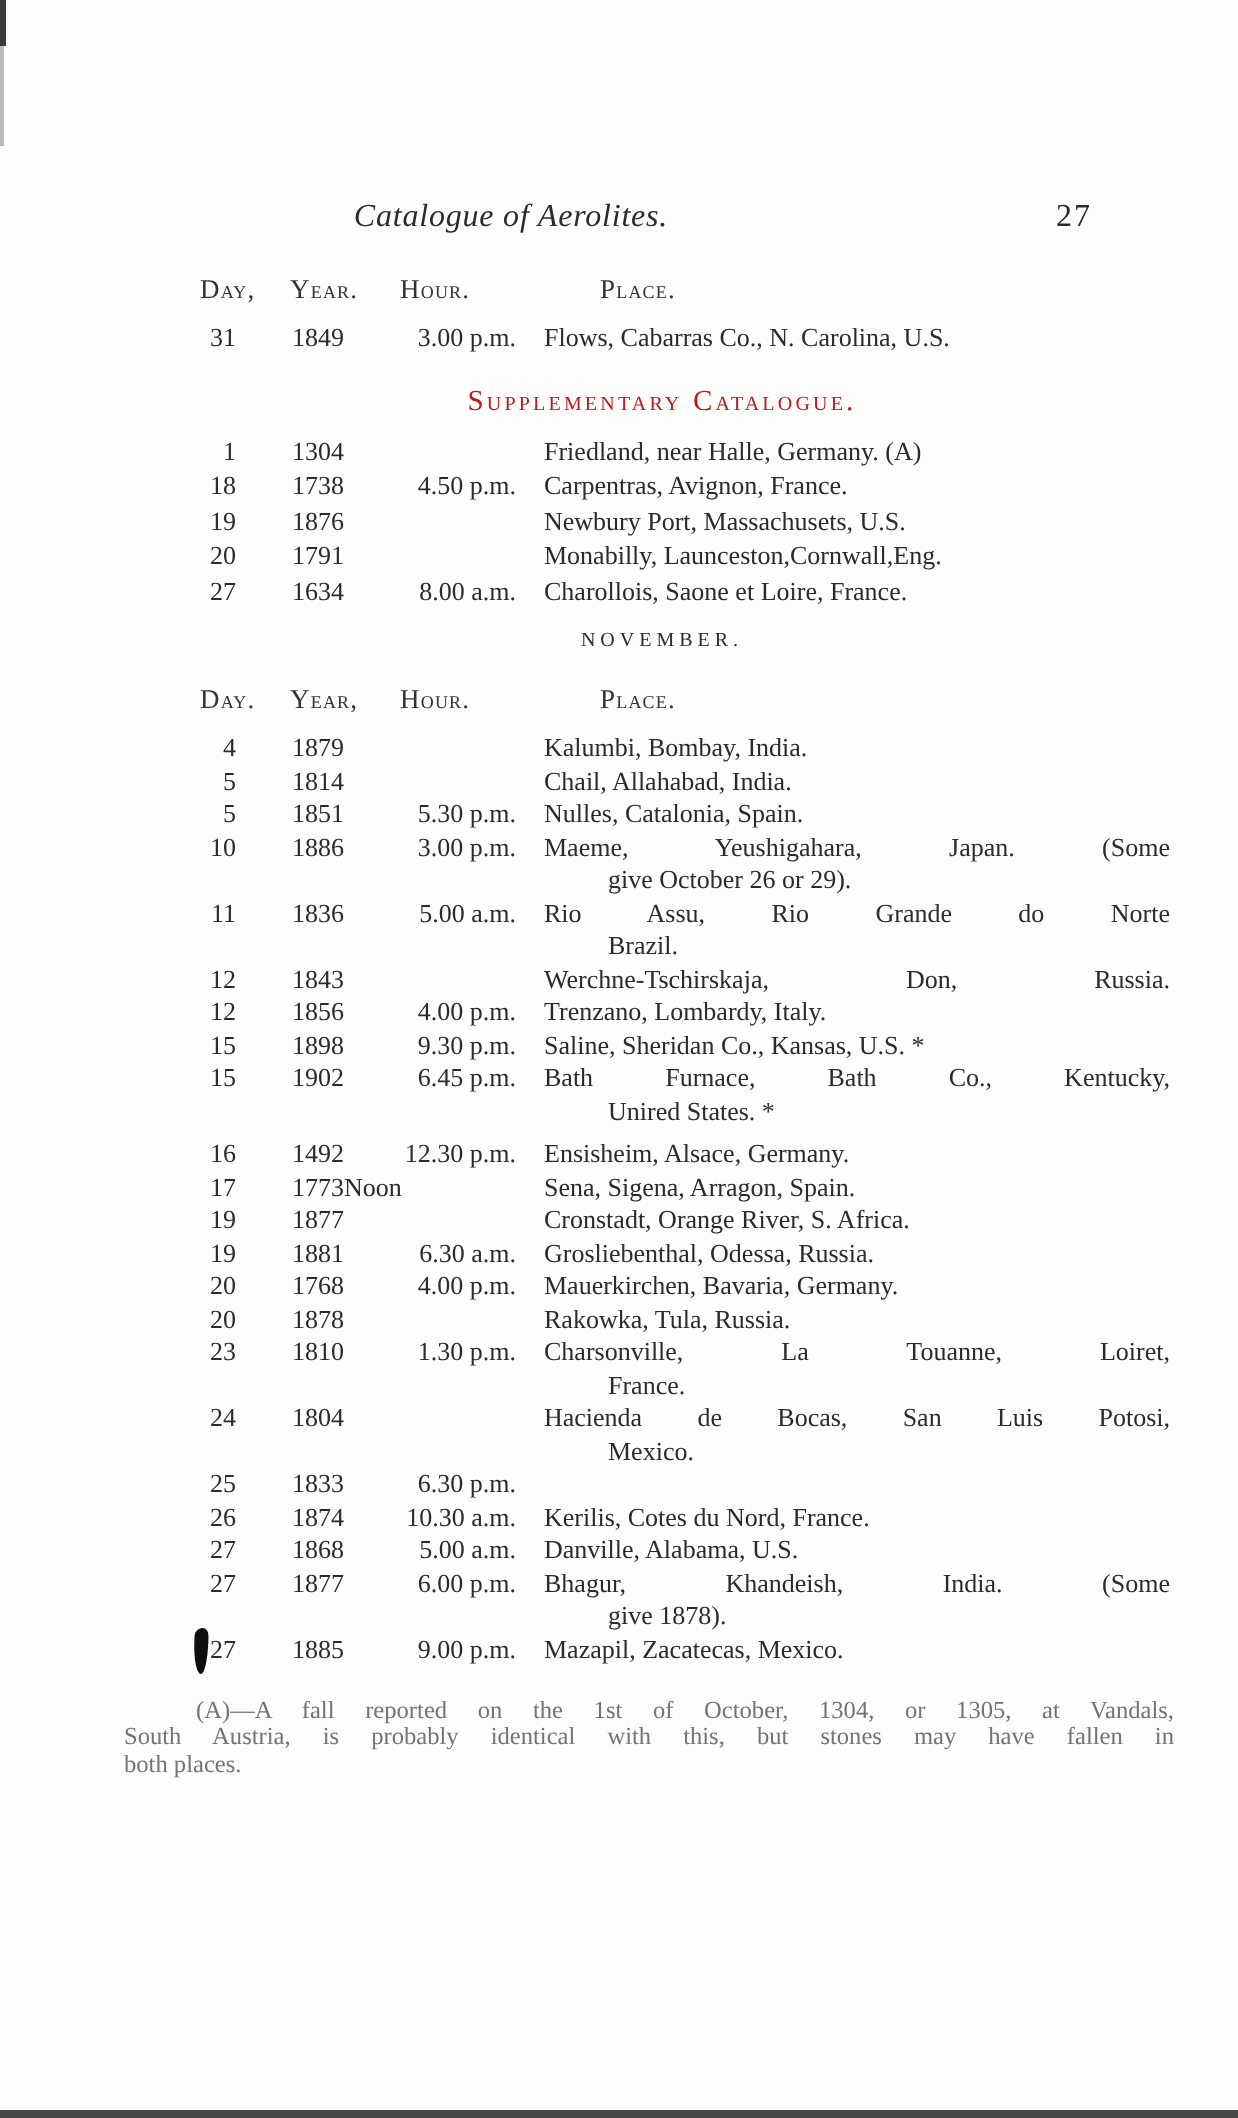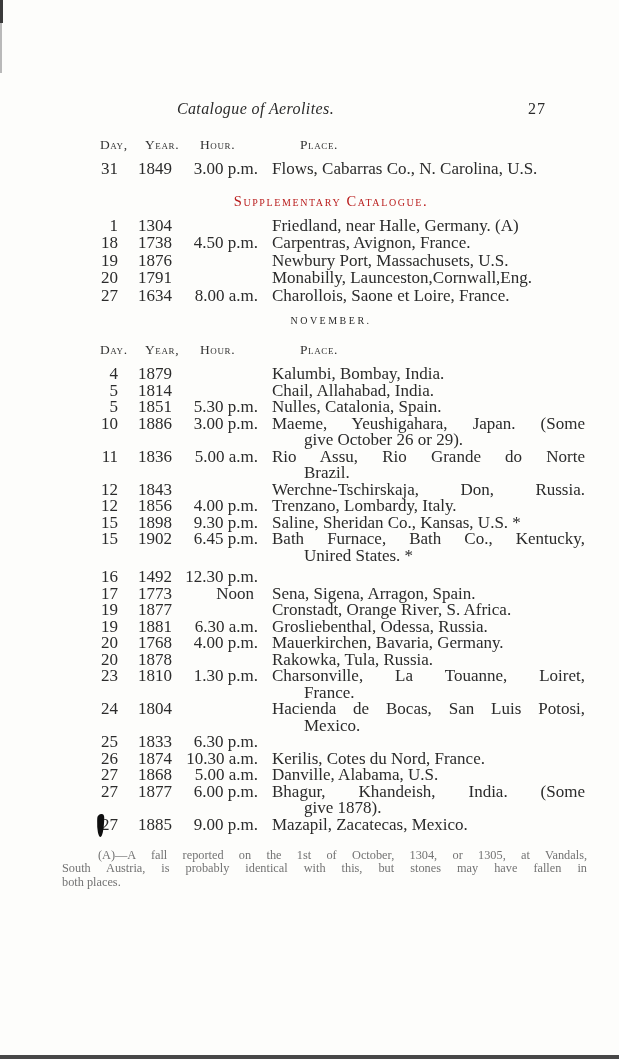--- a/index.html
+++ b/index.html
@@ -24,26 +24,26 @@
   .content{position:absolute;left:75px;top:0;width:512px;}
 
   
   .hdr,.row{display:grid;grid-template-columns:43px 54px 86px 327px;}
   .hdr{font-variant:small-caps;font-size:13.5px;letter-spacing:0.6px;color:#333;white-space:nowrap;}
   .hdr .h-day{padding-left:25px;}
   .hdr .h-year{padding-left:27px;}
   .hdr .h-hour{padding-left:28px;}
   .hdr .h-place{padding-left:42px;}
 
-  .row{font-size:17px;position:relative;}
+  .row{font-size:13px;position:relative;}
   .c{white-space:nowrap;}
   .c.day{text-align:right;}
   .c.year{text-align:right;}
   .c.hour{text-align:right;}
-  .c.hour.noon{text-align:right;padding-right:4px;}
+  .c.hour.noon{text-align:left;padding-right:4px;}
   .c.place{padding-left:14px;white-space:normal;}
   .place-line.justify{text-align:justify;text-align-last:justify;}
   .place-line.cont{margin-left:32px;}
 
   .oct-rows .row{line-height:17.4px;}
   .supp-rows .row{line-height:17.4px;}
   .nov-rows .row{line-height:16.5px;}
   .row.gap-before{margin-top:5px;}
 
   
@@ -227,20 +227,23 @@
           <span class="c hour">6.45 p.m.</span>
           <div class="c place">
             <div class="place-line justify">Bath Furnace, Bath Co., Kentucky,</div>
             <div class="place-line cont">Unired States. *</div>
           </div>
         </div>
         <div class="row gap-before">
           <span class="c day">16</span>
           <span class="c year">1492</span>
           <span class="c hour">12.30 p.m.</span>
+          <div class="c place">
+            <div class="place-line">Ensisheim, Alsace, Germany.</div>
+          </div>
         </div>
         <div class="row">
           <span class="c day">17</span>
           <span class="c year">1773</span>
           <span class="c hour noon">Noon</span>
           <div class="c place">
             <div class="place-line">Sena, Sigena, Arragon, Spain.</div>
           </div>
         </div>
         <div class="row">

